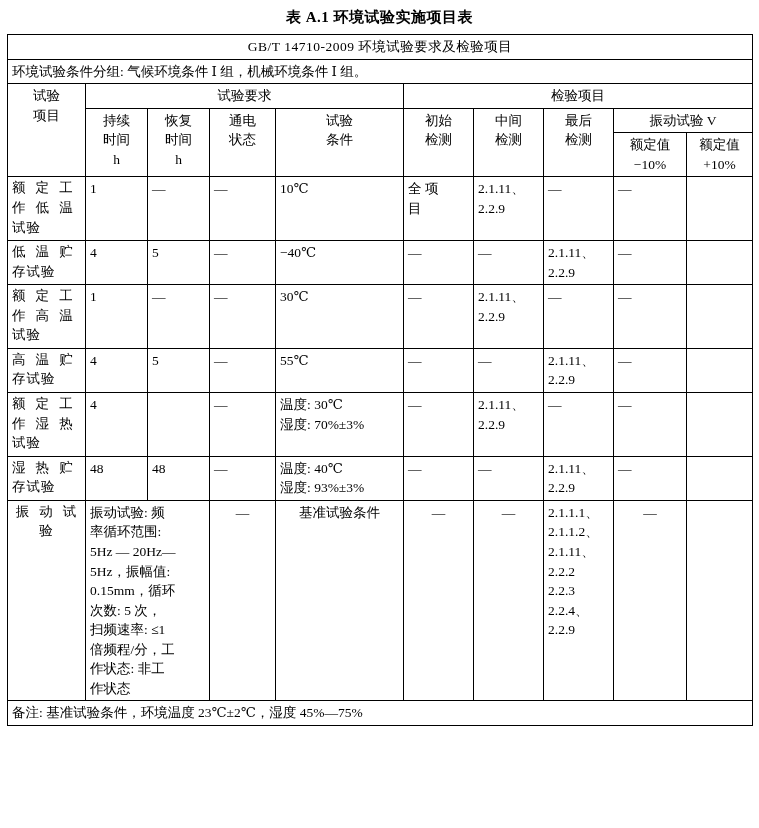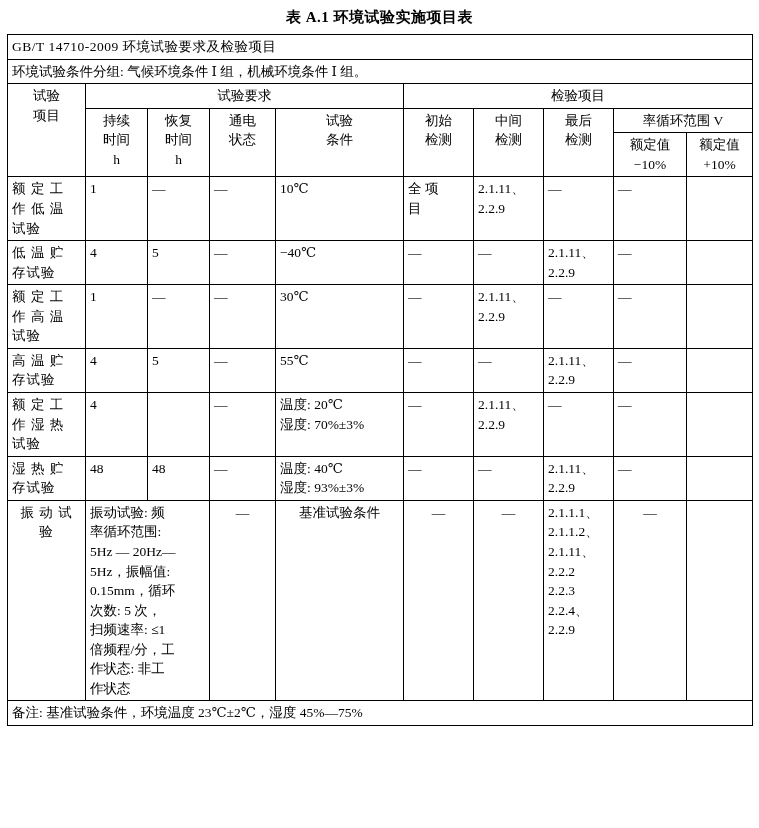--- a/index.html
+++ b/index.html
@@ -34,20 +34,21 @@
   }
   table.main td, table.main th {
     border: 1px solid #000;
     padding: 2px 4px;
     vertical-align: top;
     font-weight: normal;
     font-size: 13.5px;
     line-height: 1.45;
   }
   .title-row td {
+    text-align: center;
     font-weight: bold;
     font-size: 15.5px;
     padding: 8px 0;
     letter-spacing: 0.5px;
     margin-top: 17px;
   }
   .group-row td {
     font-weight: bold;
     font-size: 15px;
     padding: 8px 6px;
@@ -67,20 +68,21 @@
   }
   .cell-mid {
     vertical-align: middle;
   }
   .itemcell {
     vertical-align: middle;
     font-size: 13.5px;
     letter-spacing: 1px;
     padding-left: 3px;
     padding-right: 3px;
+    font-family: Liberation Mono, monospace;
   }
   .note-row td {
     font-size: 14px;
     padding: 7px 6px;
     font-weight: normal;
   }
   .cond-cell {
     vertical-align: top;
     padding-top: 4px;
     margin-top: 30px;
@@ -159,21 +161,21 @@
         <div>检测</div>
       </td>
       <td class="hdr-small" rowspan="2">
         <div>中间</div>
         <div>检测</div>
       </td>
       <td class="hdr-small" rowspan="2">
         <div>最后</div>
         <div>检测</div>
       </td>
-      <td class="hdr-small" colspan="2">率循环范围  V</td>
+      <td class="hdr-small" colspan="2">振动试验  V</td>
     </tr>
 
     <tr>
       <td class="hdr-small">
         <div>额定值</div>
         <div>−10%</div>
       </td>
       <td class="hdr-small">
         <div>额定值</div>
         <div>+10%</div>
@@ -286,21 +288,21 @@
     <tr>
       <td class="itemcell">
         <div>额 定 工</div>
         <div>作 湿 热</div>
         <div>试验</div>
       </td>
       <td>4</td>
       <td></td>
       <td>—</td>
       <td class="cond-cell">
-        <div>温度: 20℃</div>
+        <div>温度: 30℃</div>
         <div>湿度: 70%±3%</div>
       </td>
       <td>
         <div>—</div>
       </td>
       <td>
         <div>2.1.11、</div>
         <div>2.2.9</div>
       </td>
       <td>

